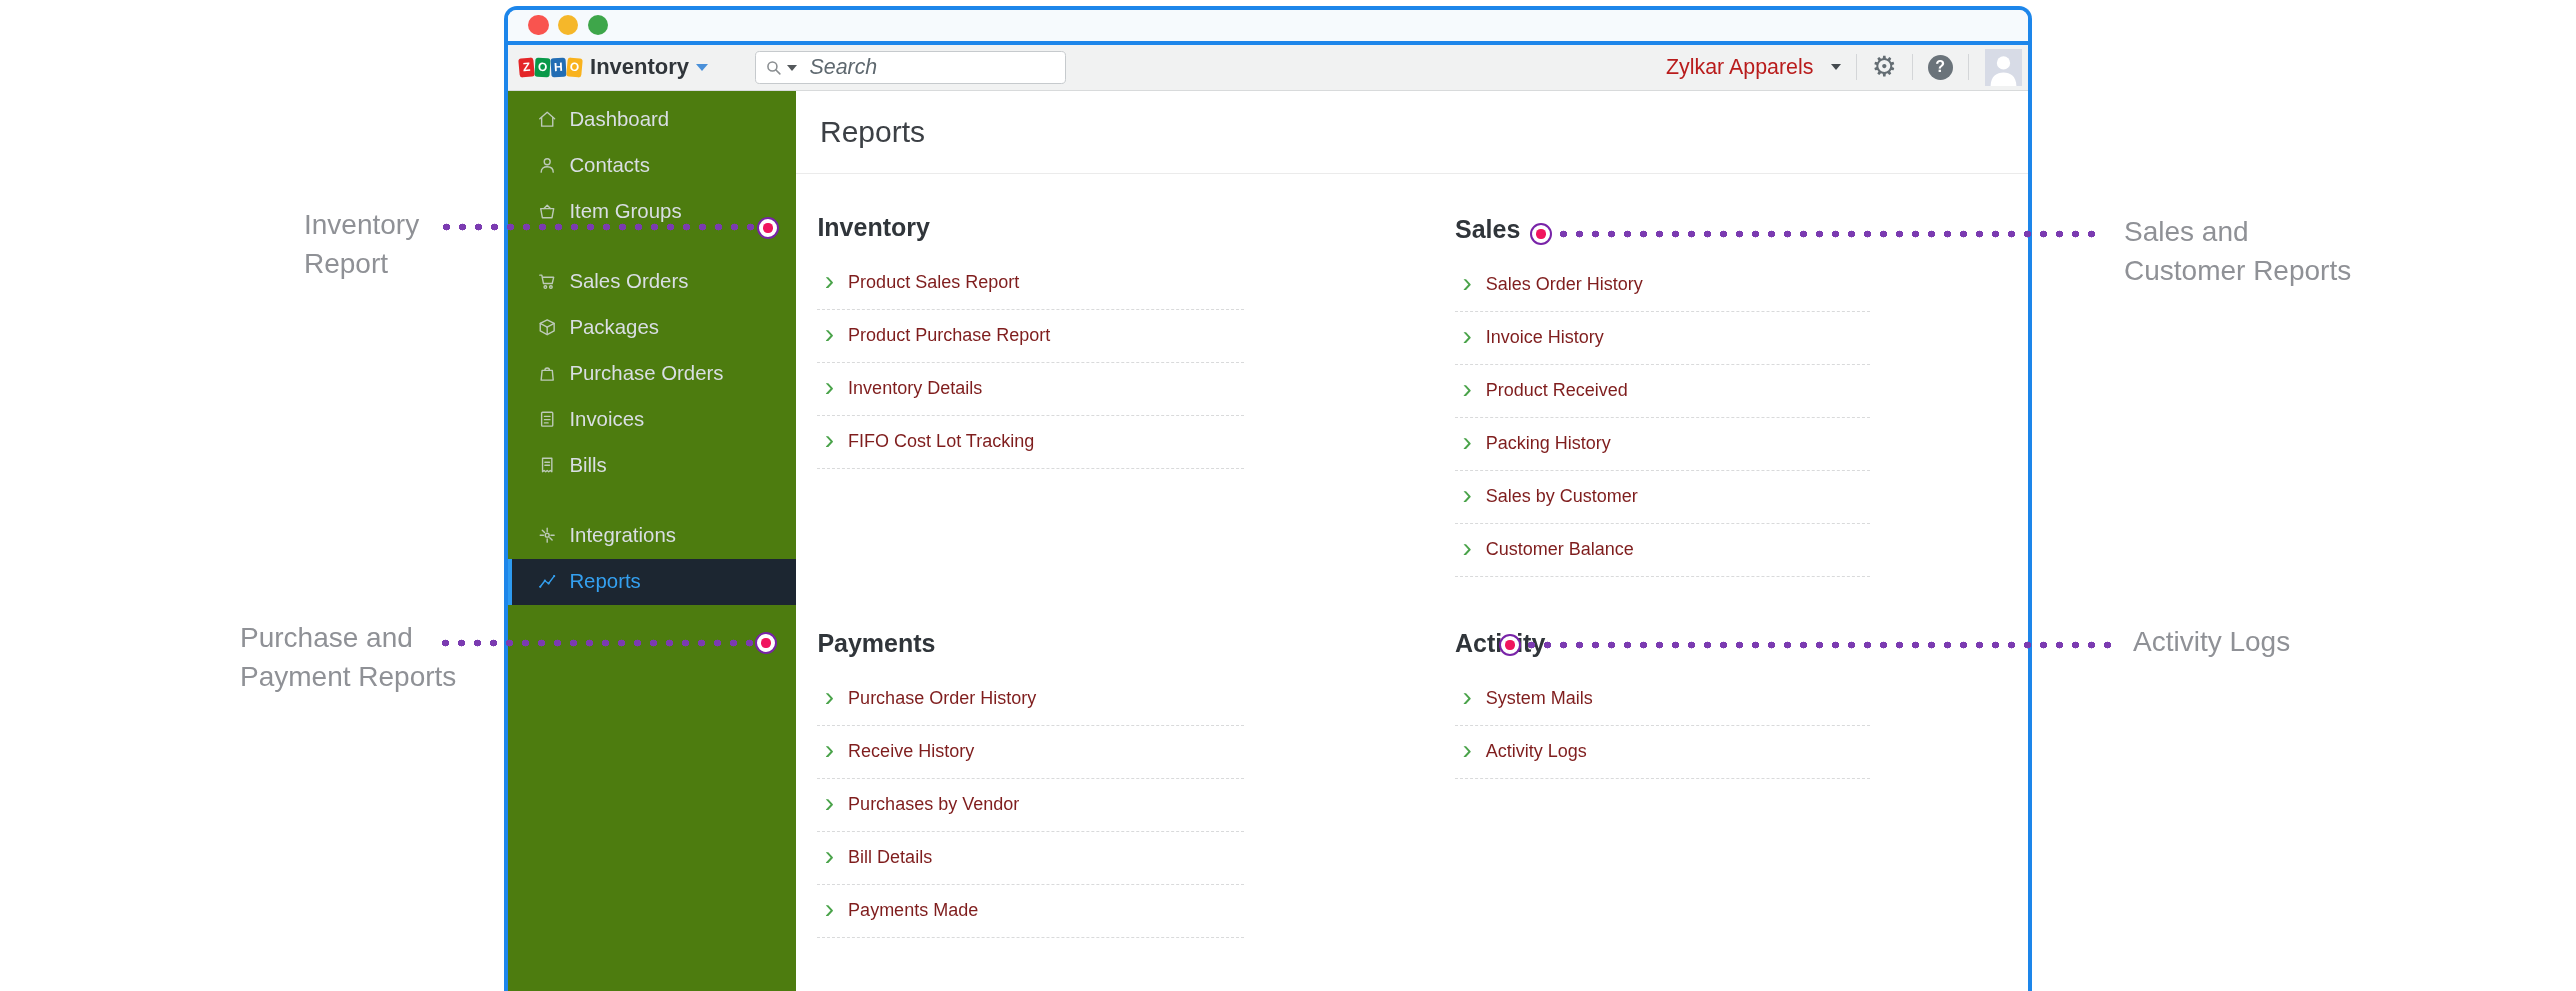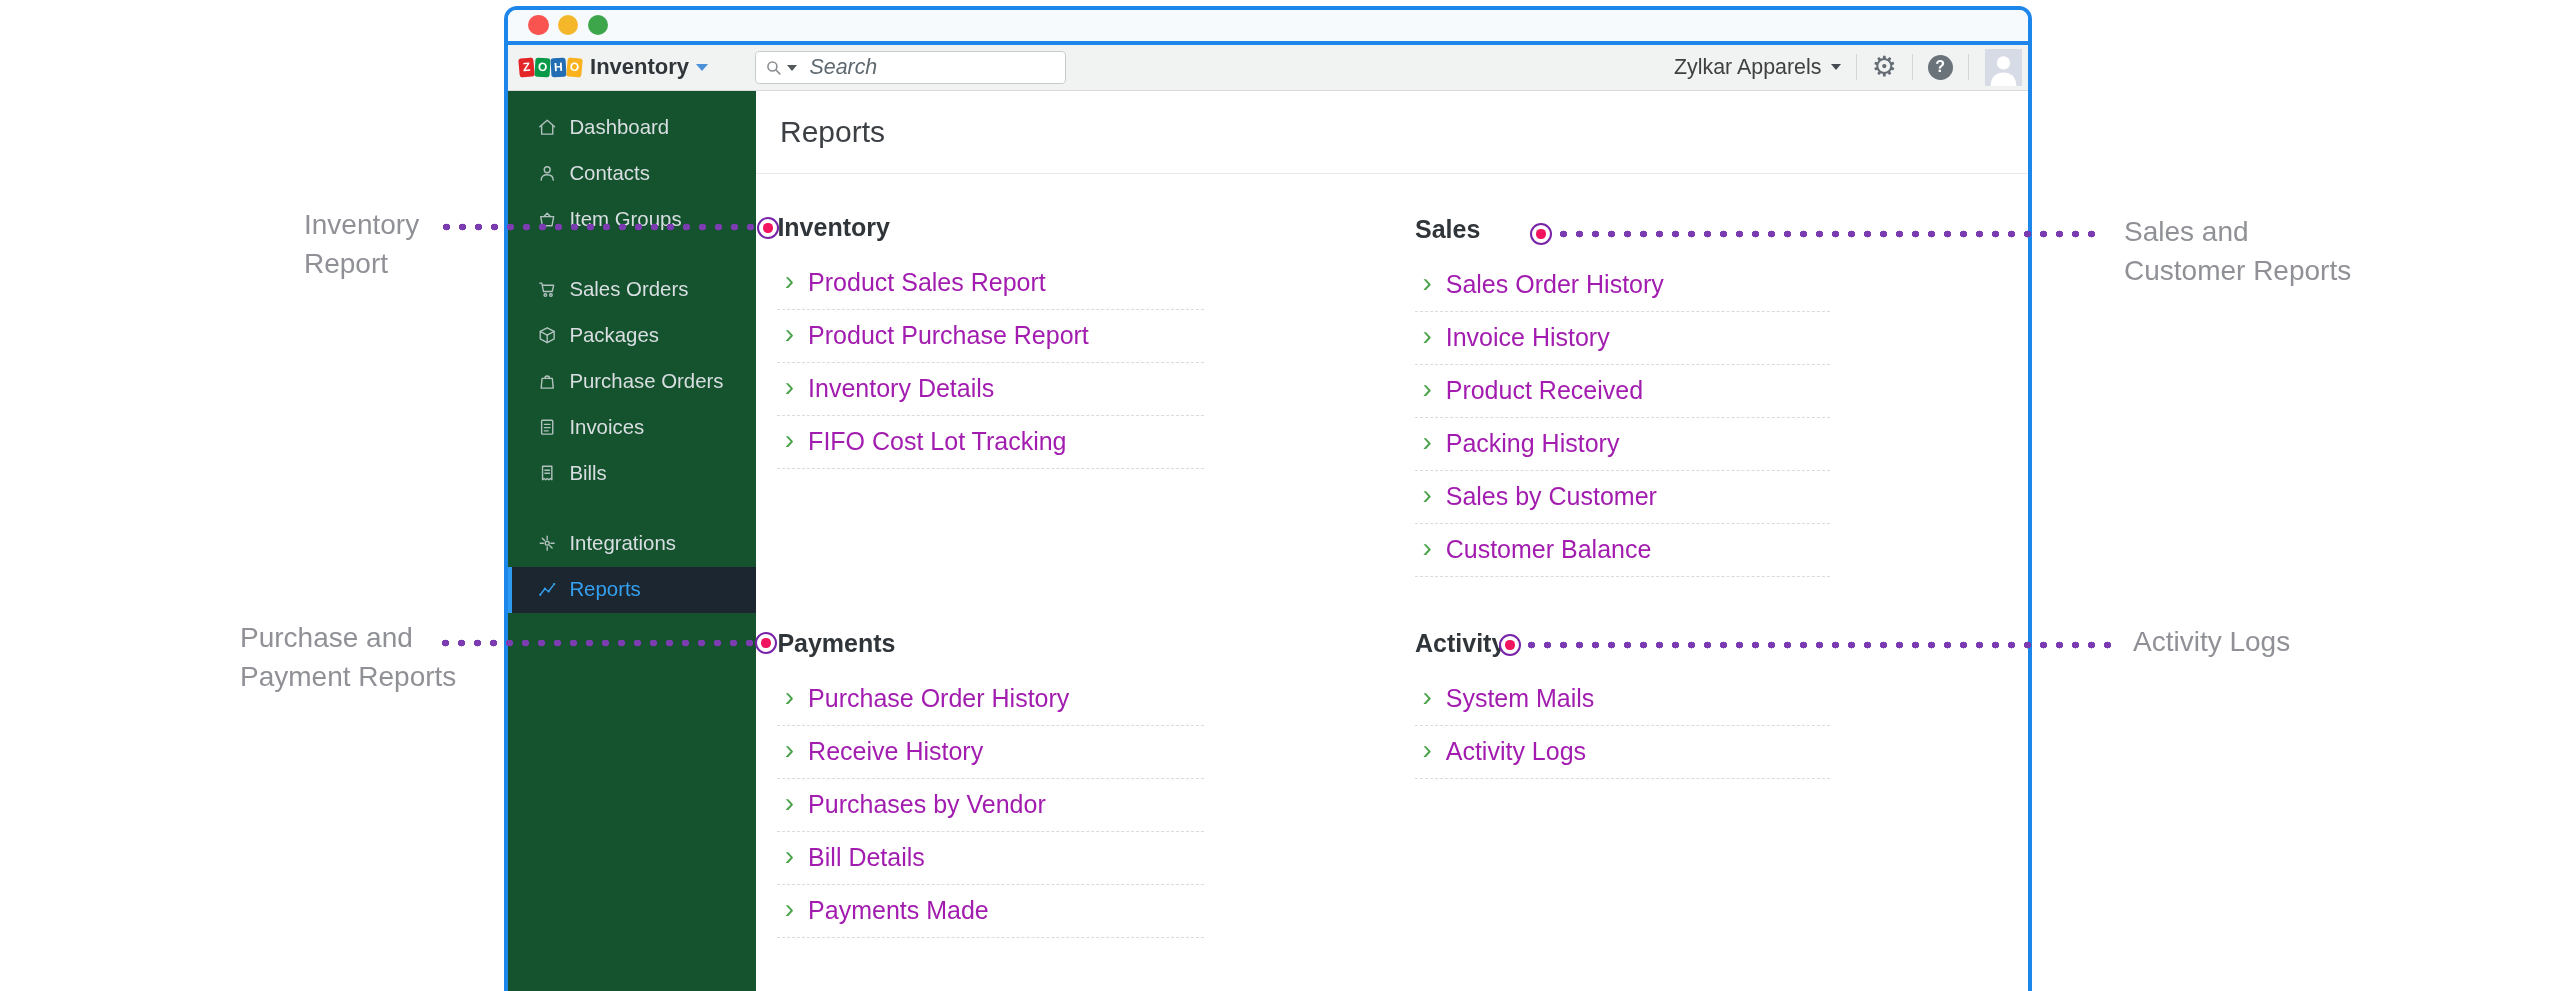--- a/index.html
+++ b/index.html
@@ -31,31 +31,31 @@
   .caret { width:0; height:0; border-left:6.5px solid transparent; border-right:6.5px solid transparent;
            border-top:7.4px solid currentColor; display:inline-block; }
   .brand .caret { color:#4a90d9; margin-left:7.4px; }
   .searchbox { position:absolute; left:247px; top:6.5px; width:311px; height:33px; background:#fff;
                border:0.9px solid #c6cacd; border-radius:4.6px; display:flex; align-items:center; padding-left:9.3px; }
   .searchbox .caret { color:#54585b; border-left-width:5.6px; border-right-width:5.6px; border-top-width:6.5px; margin-left:4.6px; }
   .searchbox input { border:none; outline:none; background:transparent; margin-left:12px; font-size:21.4px;
                      color:#4c1d95; width:204px; font-family:"Liberation Sans",sans-serif;font-style:italic; }
   .searchbox input::placeholder { color:#5e686f; opacity:1; }
   .nav-right { position:absolute; right:5.6px; top:0; height:45px; display:flex; align-items:center; }
-  .org { display:flex; align-items:center; font-size:21.4px; color:#404040; cursor:pointer; }
+  .org { display:flex; align-items:center; font-size:21.4px; color:#b91c1c; cursor:pointer;gap:8px; }
   .org .caret { color:#454b50; margin-left:9.3px; border-left-width:5.6px; border-right-width:5.6px; border-top-width:6.5px; }
   .vsep { width:0.9px; height:26px; background:#d4d6d8; margin:0 15px; }
   .gear { font-size:28px; color:#646d73; line-height:1; cursor:pointer; }
   .help { width:25px; height:25px; border-radius:50%; background:#6a737a; color:#fff; font-size:16px;
           font-weight:bold; display:flex; align-items:center; justify-content:center; cursor:pointer; }
   .avatar { width:37px; height:37px; background:#d7dbe6; margin-left:1.9px; overflow:hidden; cursor:pointer; }
 
   
   .app-body { flex:1; display:flex; min-height:0; }
-  .sidebar { width:248px; background:#14532d; padding-top:14px; flex:0 0 auto; }
+  .sidebar { width:288px; background:#4d7c0f; padding-top:6px; flex:0 0 auto; }
   .side-item { position:relative; height:46px; display:flex; align-items:center; padding-left:29px;
                color:#d9dee3; font-size:20.4px; cursor:pointer; }
   .side-icon { width:20.4px; height:20.4px; margin-right:12px; display:inline-flex; opacity:.8; }
   .side-icon svg { width:20.4px; height:20.4px; }
   .side-item.active { background:#1c2631; color:#34a0f0; }
   .side-item.active .side-icon { opacity:1; }
   .side-item.active::before { content:""; position:absolute; left:0; top:0; bottom:0; width:3.7px; background:#2e9bf0; }
   .side-gap { height:24px; }
 
   .content { position:relative; flex:1; background:#fff; }
@@ -64,21 +64,21 @@
 
   .section { position:absolute; }
   .sec-p0 { left:21.4px;  top:114px; width:427px; }
   .sec-p1 { left:659px; top:116px; width:415px; }
   .sec-p2 { left:21.4px;  top:530px; width:427px; }
   .sec-p3 { left:659px; top:530px; width:415px; }
   .sec-heading { font-size:25px; font-weight:700; color:#30353a; line-height:45px; }
   .sec-list { margin-top:7.4px; }
   .report-row { height:53px; display:flex; align-items:center; border-bottom:0.9px dashed #d9dadb; padding-left:7.4px; }
   .chev { color:#4aa34a; font-size:28px; line-height:1; margin-right:14px; margin-top:-3.7px; }
-  .rlink { color:#a21caf; font-size:25px; text-decoration:none; cursor:pointer; }
+  .rlink { color:#7f1d1d; font-size:18px; text-decoration:none; cursor:pointer; }
 
   
   .ann { position:absolute; font-size:28px; line-height:39px; color:#8f9196; white-space:pre-line; z-index:40; }
   .ann-inv  { left:304px; top:205px; }
   .ann-sal  { left:2124px; top:212px; }
   .ann-pur  { left:240px; top:618px; }
   .ann-act  { left:2133px; top:622px; }
 
   .dotline { position:absolute; height:8.4px; z-index:50;
              background-image:radial-gradient(circle 3.7px at 7.4px 4.2px, #7b3bb1 98%, transparent 100%);

